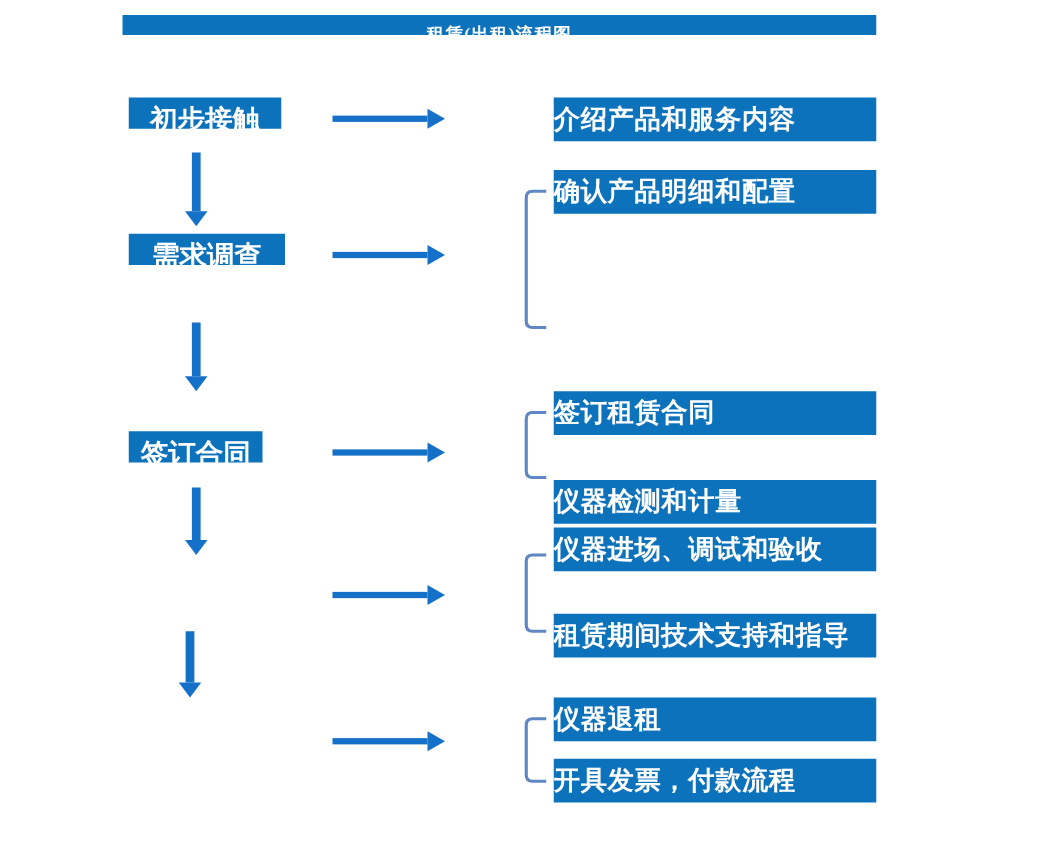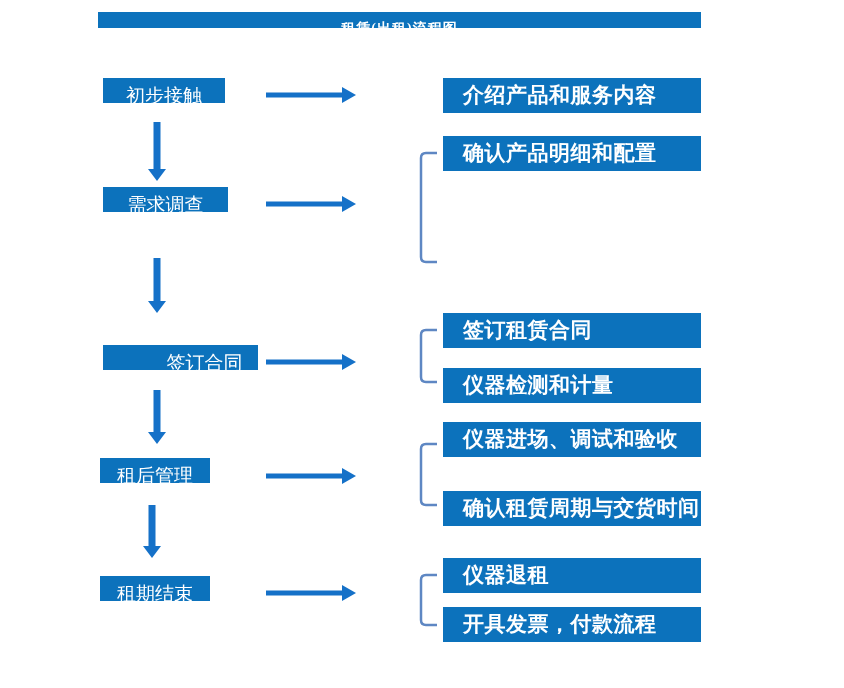--- a/index.html
+++ b/index.html
@@ -27,37 +27,37 @@
     font-size: 14px;
     line-height: 33px;
     text-align: center;
     letter-spacing: 1px;
   }
   .lbox {
     position: absolute;
     height: 25px;
     background: #0C72BC;
     color: #ffffff;
-    font-weight: 400;
-    font-size: 19px;
+    font-weight: 700;
+    font-size: 22px;
     line-height: 35px;
     text-align: center;
     white-space: nowrap;
   }
   .rbox {
     position: absolute;
     left: 443px;
     width: 258px;
     height: 35px;
     background: #0C72BC;
     color: #ffffff;
     font-weight: 700;
     font-size: 21px;
     line-height: 35px;
-    padding-left: 20px;
+    padding-left: 0;
     box-sizing: border-box;
     white-space: nowrap;
     letter-spacing: 0.5px;
   }
   .overlay {
     position: absolute;
     left: 0;
     top: 0;
     width: 844px;
     height: 688px;
@@ -68,30 +68,28 @@
 <body>
 
 <div class="canvas">
 
   <div class="title-bar">
     <span>租赁(出租)流程图</span>
   </div>
 
   <div class="lbox" style="left:103px; top:78px;  width:122px;">初步接触</div>
   <div class="lbox" style="left:103px; top:187px; width:125px;">需求调查</div>
-  <div class="lbox" style="left:103px; top:345px; width:107px;padding-left:48px;">签订合同</div>
-  <div class="lbox" style="left:100px; top:458px; width:110px;">租后管理</div>
-  <div class="lbox" style="left:100px; top:576px; width:110px;">租期结束</div>
+  <div class="lbox" style="left:103px; top:345px; width:107px;">签订合同</div>
 
   <div class="rbox" style="top:78px;">介绍产品和服务内容</div>
   <div class="rbox" style="top:136px;">确认产品明细和配置</div>
   <div class="rbox" style="top:313px;">签订租赁合同</div>
-  <div class="rbox" style="top:368px;">仪器检测和计量</div>
+  <div class="rbox" style="top:384px;">仪器检测和计量</div>
   <div class="rbox" style="top:422px;">仪器进场、调试和验收</div>
-  <div class="rbox" style="top:491px;">确认租赁周期与交货时间</div>
+  <div class="rbox" style="top:491px;">租赁期间技术支持和指导</div>
   <div class="rbox" style="top:558px;">仪器退租</div>
   <div class="rbox" style="top:607px;">开具发票，付款流程</div>
 
   <svg class="overlay" viewBox="0 0 844 688">
 
     <g fill="#1571C8">
       <rect x="266" y="92.5" width="76" height="5"></rect>
         <polygon points="342,87 356,95 342,103"></polygon>
     </g>
     <g fill="#1571C8">

